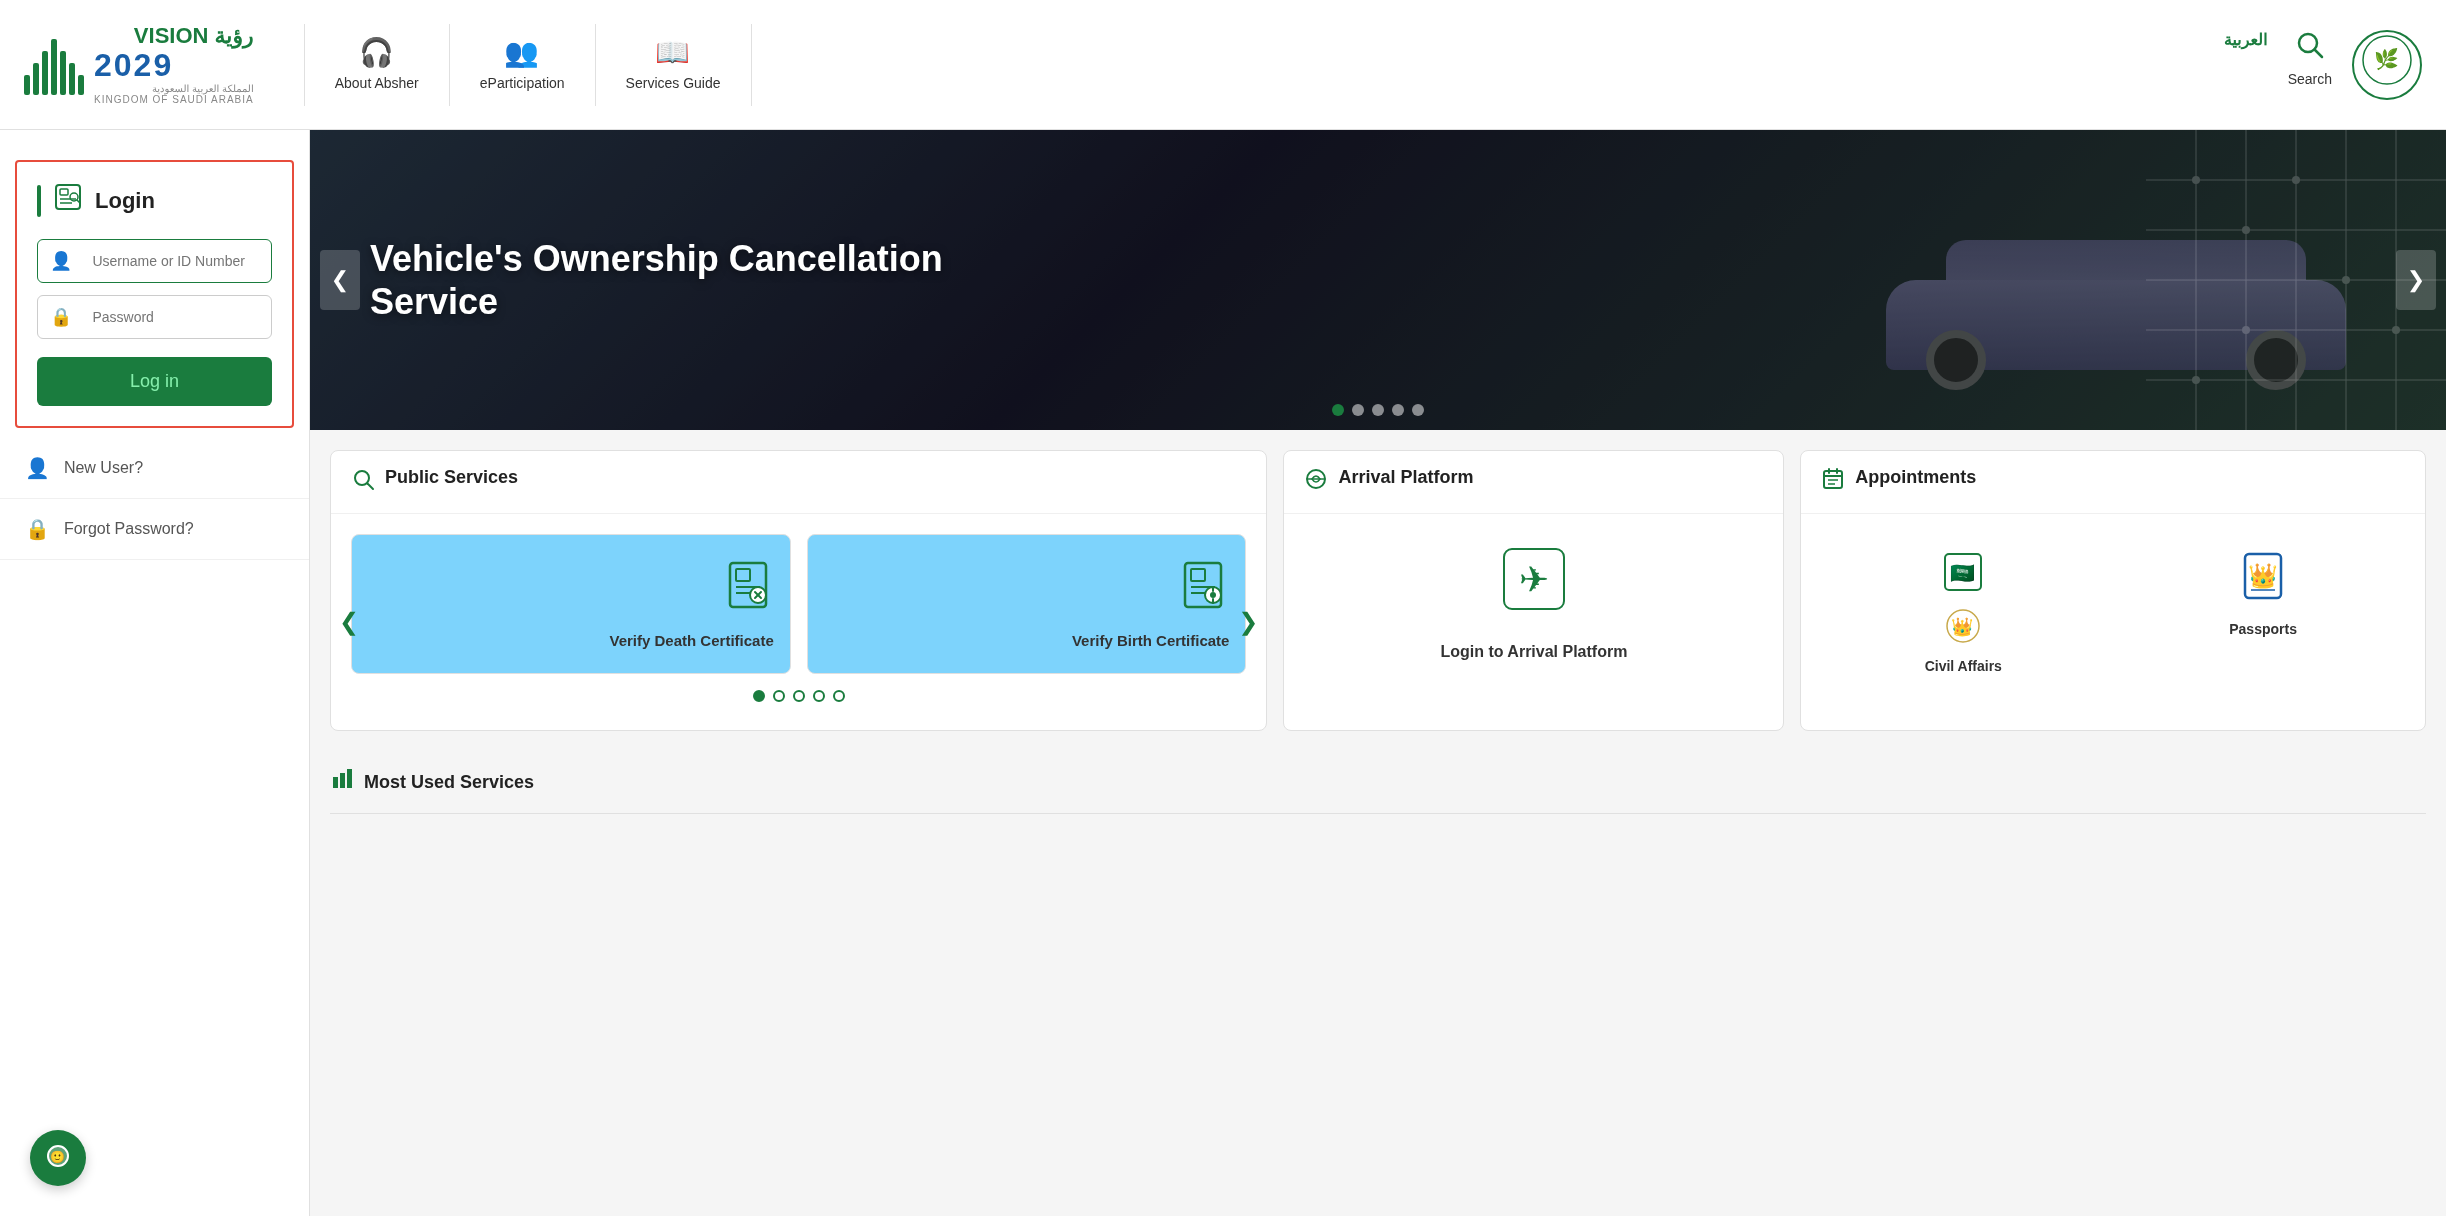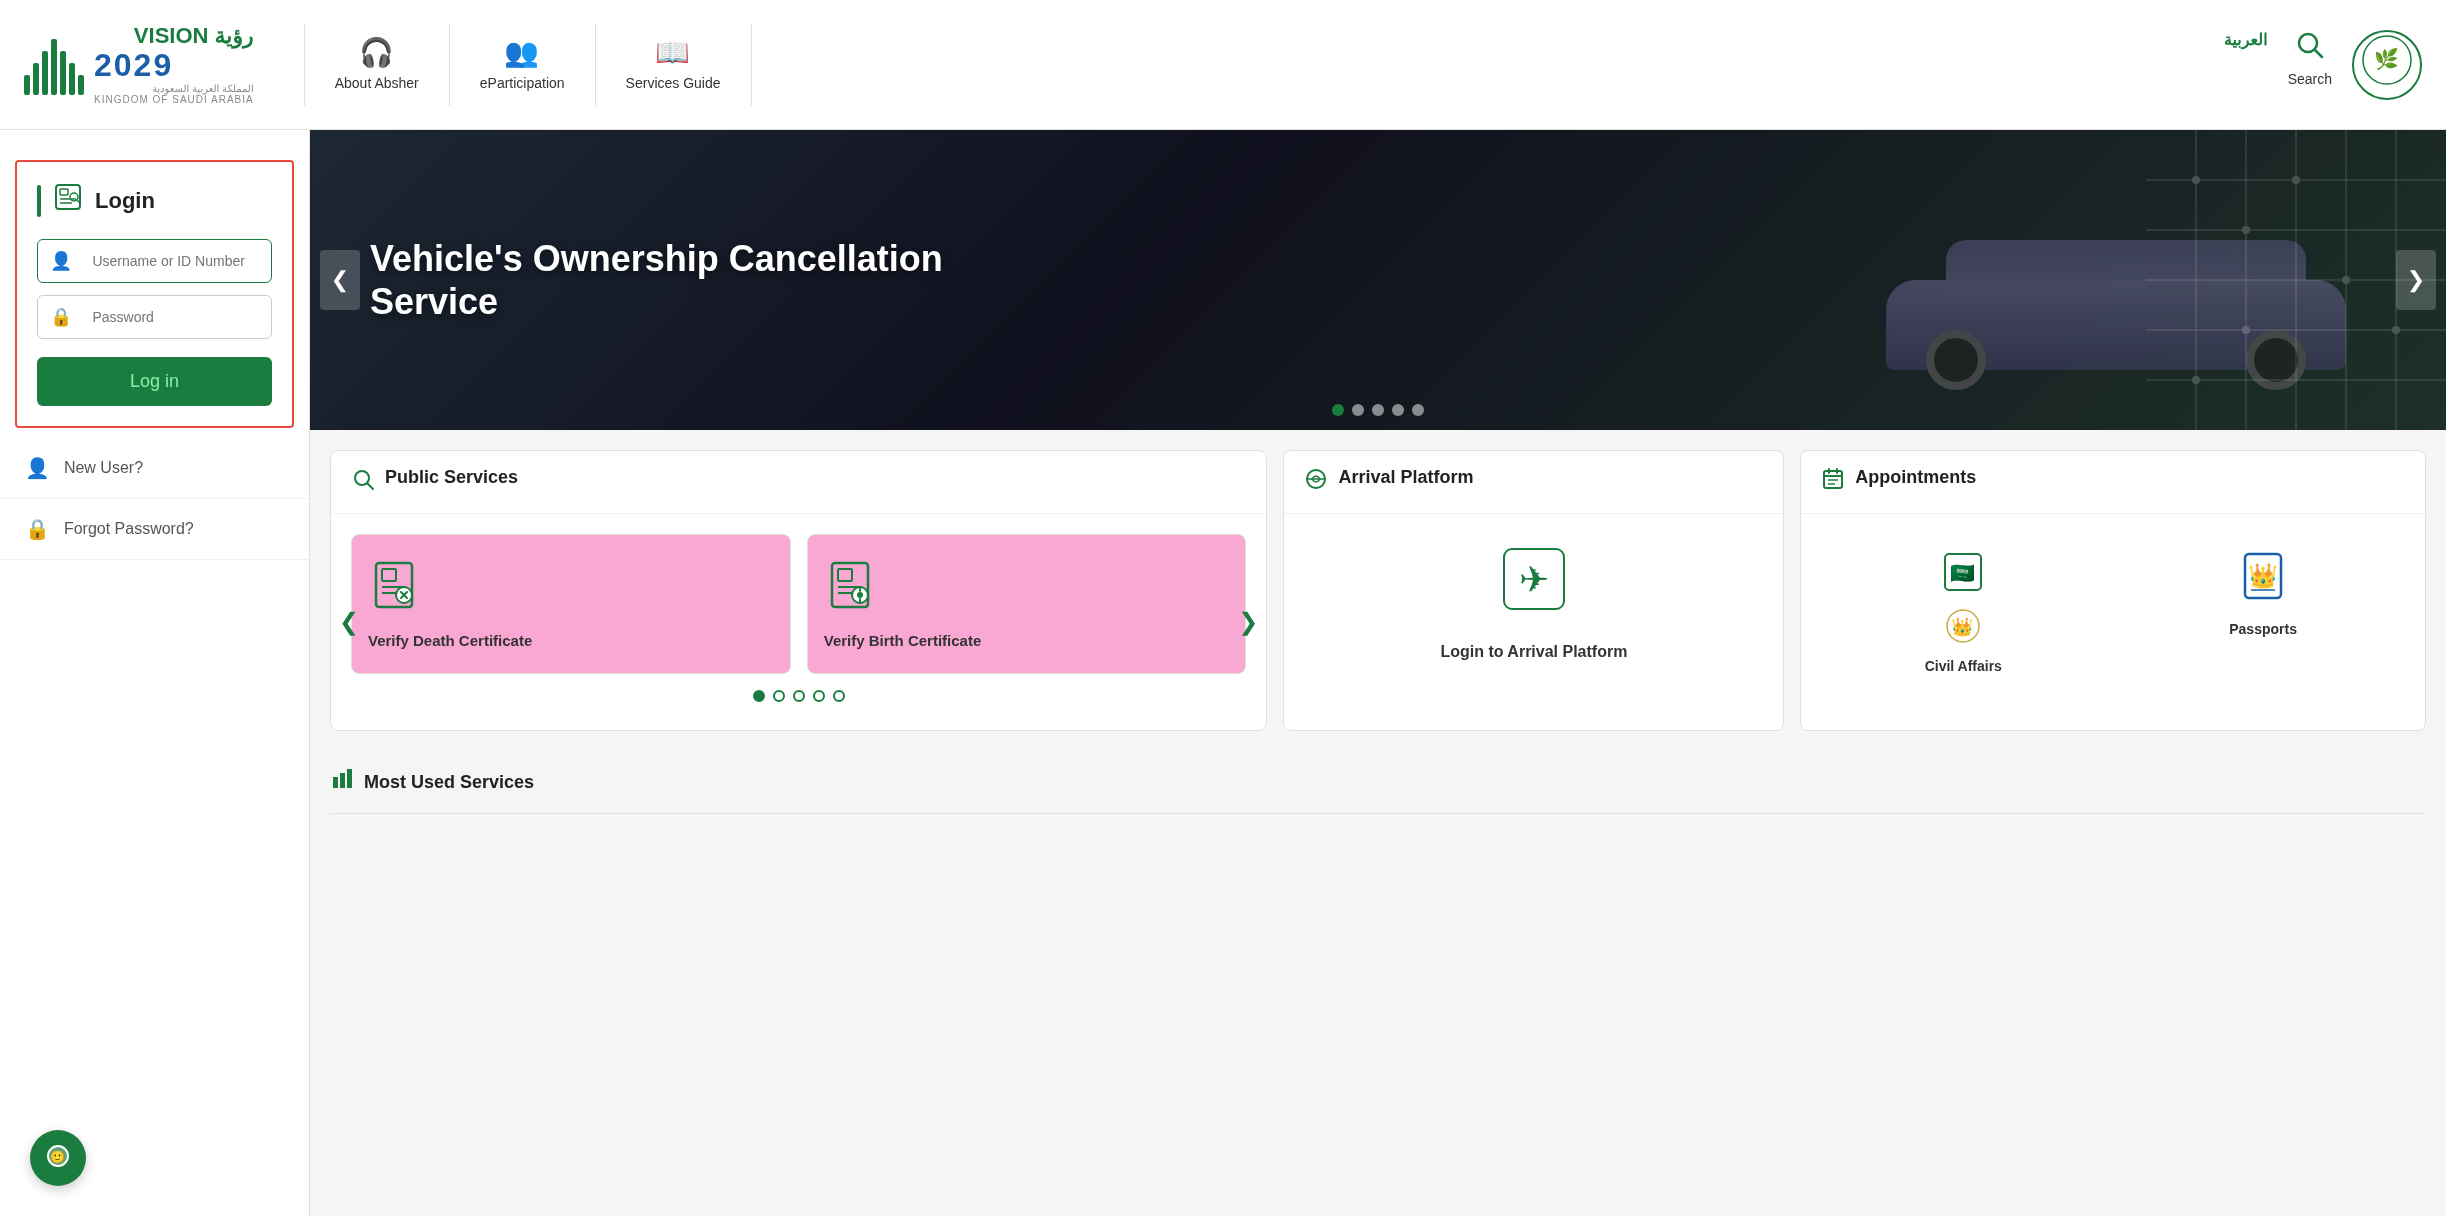--- a/index.html
+++ b/index.html
@@ -350,25 +350,25 @@
       gap: 16px;
       align-items: stretch;
     }
     .service-item {
       flex: 1;
       border: 1px solid #e0e0e0;
       border-radius: 8px;
       padding: 24px 16px;
       display: flex;
       flex-direction: column;
-      align-items: flex-start;
+      align-items: flex-end;
       gap: 14px;
       cursor: pointer;
       text-align: center;
-      background: #f9a8d4;
+      background: #7dd3fc;
     }
     .service-icon {
       color: #1a7c3e;
       font-size: 42px;
       line-height: 1;
     }
     .service-label {
       font-size: 15px;
       font-weight: 600;
       color: #333;

